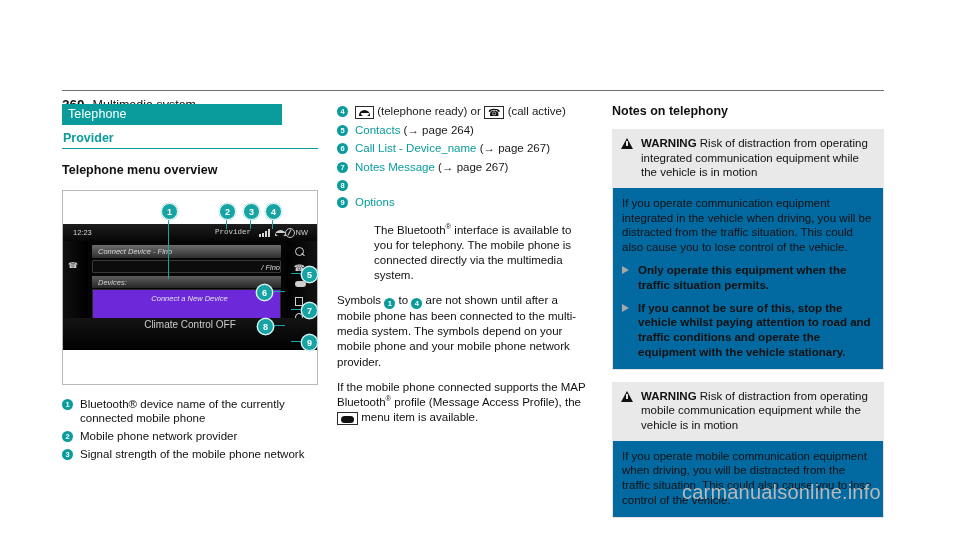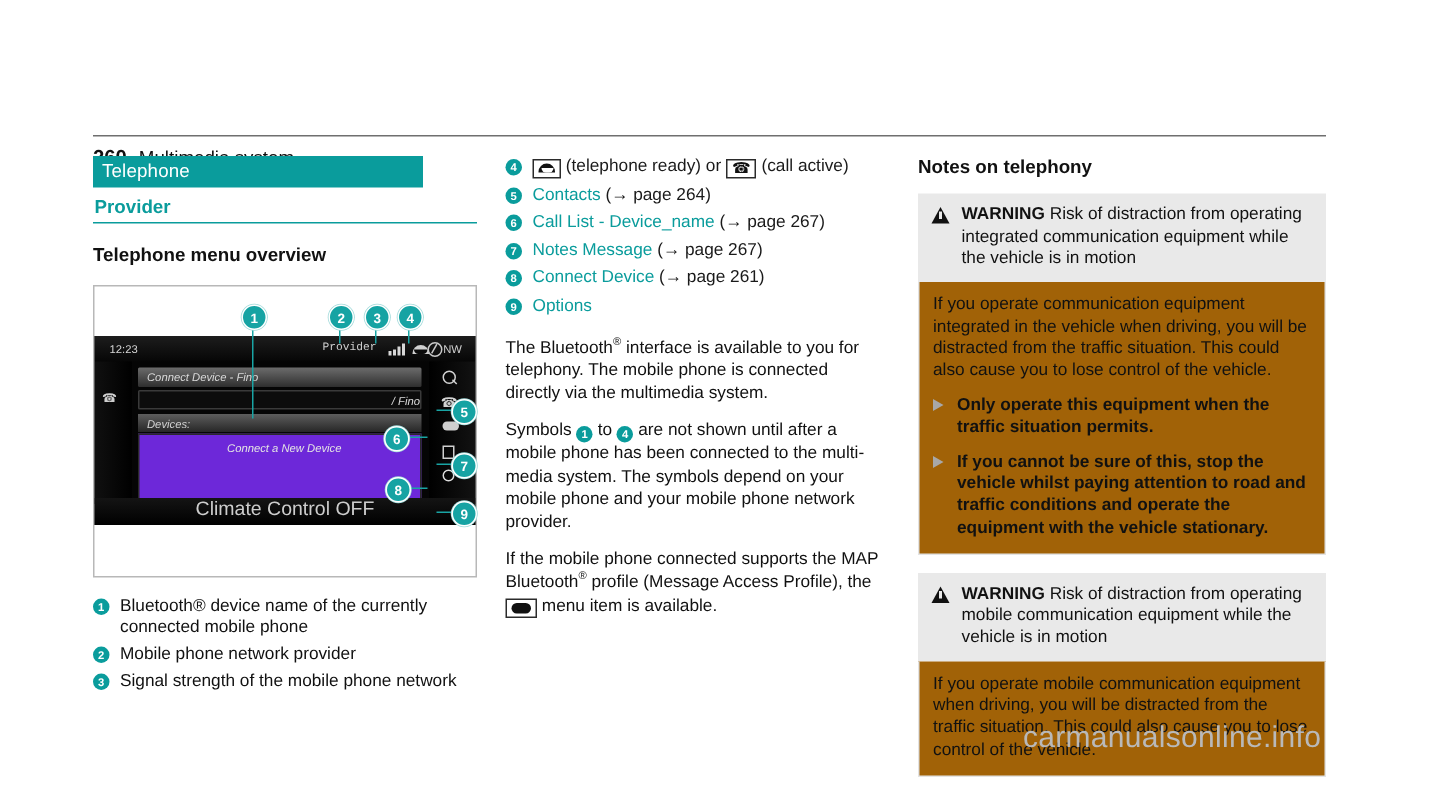--- a/index.html
+++ b/index.html
@@ -99,23 +99,23 @@
     color:#d2d2d2;font-size:7.5px;font-style:italic;
     padding:2px 0 0 6px;box-sizing:border-box;
   }
   .listbox{
     position:absolute;left:29px;top:48px;right:36px;bottom:2px;
     background:#6d28d9;border:1px solid #2a2a2a;
     color:#e4e4e4;font-size:7.5px;font-style:italic;
     padding:4px 0 0 6px;box-sizing:border-box;text-align:center;
   }
   .scr-bot{
-    position:absolute;left:0;bottom:0;width:100%;height:18px;
+    position:absolute;left:0;bottom:0;width:100%;height:32px;
     background:linear-gradient(#141414,#000);
-    color:#cdcdcd;font-size:13px;text-align:center;line-height:14px;
+    color:#cdcdcd;font-size:10px;text-align:center;line-height:14px;
   }
   
   .g-search{position:absolute;right:13px;top:6px;width:7px;height:7px;border:1.2px solid #d2d2d2;border-radius:50%;}
   .g-search:after{content:"";position:absolute;left:5px;top:6px;width:4px;height:1.2px;background:#d2d2d2;transform:rotate(45deg);}
   .g-call{position:absolute;right:12px;top:22px;color:#d2d2d2;font-size:9px;}
   .g-msg{position:absolute;right:11px;top:40px;width:11px;height:6px;background:#cfcfcf;border-radius:4px;}
   .g-dev{position:absolute;right:14px;top:56px;width:6px;height:7px;border:1.2px solid #cfcfcf;}
   .g-opt{position:absolute;right:14px;top:72px;width:6px;height:6px;border:1.3px solid #dcdcdc;border-radius:50%;}
 
   
@@ -146,40 +146,40 @@
   .teal{color:#0a9c9c;text-align:center;}
   .boxicon{
     display:inline-block;border:1.2px solid #2b2b2b;padding:0 3px;
     height:11px;line-height:11px;vertical-align:-1px;background:#fff;
   }
   .hs2{display:inline-block;width:11px;height:6px;border-radius:6px 6px 0 0;background:#111;position:relative;vertical-align:0px;}
   .hs2:after{content:"";position:absolute;left:1.5px;top:3px;width:8px;height:3px;background:#fff;border-radius:0 0 4px 4px;}
   .phn{display:inline-block;font-size:10px;line-height:11px;color:#111;}
   .msgpill{display:inline-block;width:13px;height:7px;border-radius:5px;background:#111;vertical-align:-1px;}
   .para{font-size:11.5px;line-height:15.2px;margin-top:10px;color:#111;}
-  .para.first{margin-top:13px;}
+  .para.first{margin-top:13px;margin-left:37px;}
   sup{font-size:7.5px;vertical-align:super;line-height:0;}
   .inlinenum{
     display:inline-flex;width:11px;height:11px;border-radius:50%;
     background:#0a9c9c;color:#fff;font-size:7.5px;font-weight:bold;
     align-items:center;justify-content:center;vertical-align:-1.5px;
   }
 
   
   .h2r{font-weight:bold;font-size:12.5px;color:#111;}
   .warnbox{margin-top:11px;border:0;}
   .warnhead{
     background:#e9e9e9;padding:7px 9px 8px 9px;display:flex;gap:8px;align-items:flex-start;
   }
   .tri{flex:0 0 auto;width:0;height:0;border-left:6px solid transparent;border-right:6px solid transparent;border-bottom:11px solid #111;margin-top:2px;position:relative;}
   .tri:after{content:"";position:absolute;left:-1px;top:3px;width:2px;height:5px;background:#e9e9e9;}
   .warnhead .wt{font-size:11.5px;line-height:14.6px;color:#111;}
   .warnhead .wt b{font-weight:bold;}
   .warnbody{
-    background:#a16207;border-left:1px solid #e3e3e3;border-right:1px solid #e3e3e3;border-bottom:1px solid #e3e3e3;
+    background:#0369a1;border-left:1px solid #e3e3e3;border-right:1px solid #e3e3e3;border-bottom:1px solid #e3e3e3;
     padding:8px 9px 9px 9px;
   }
   .warnbody p{margin:0;font-size:11.5px;line-height:14.8px;color:#111;}
   .arrow-li{display:flex;gap:9px;margin-top:8px;align-items:flex-start;}
   .arrow{flex:0 0 auto;width:0;height:0;border-top:4.5px solid transparent;border-bottom:4.5px solid transparent;border-left:7px solid #a8a8a8;margin-top:3px;}
   .arrow-li .at{font-size:11.5px;line-height:14.8px;color:#111;font-weight:bold;}
   .gap{height:12px;}
 
   
   .wm{
@@ -313,24 +313,20 @@
       <div class="mrow">
         <span class="num">7</span>
         <span class="txt">
           <span class="teal">Notes Message</span>
           <span>(→ page 267)</span>
         </span>
       </div>
 
       <div class="mrow">
         <span class="num">8</span>
-        <span class="txt">
-          <span class="teal">Connect Device</span>
-          <span>(→ page 261)</span>
-        </span>
       </div>
 
       <div class="mrow">
         <span class="num">9</span>
         <span class="txt">
           <span class="teal">Options</span>
         </span>
       </div>
     </div>
 

